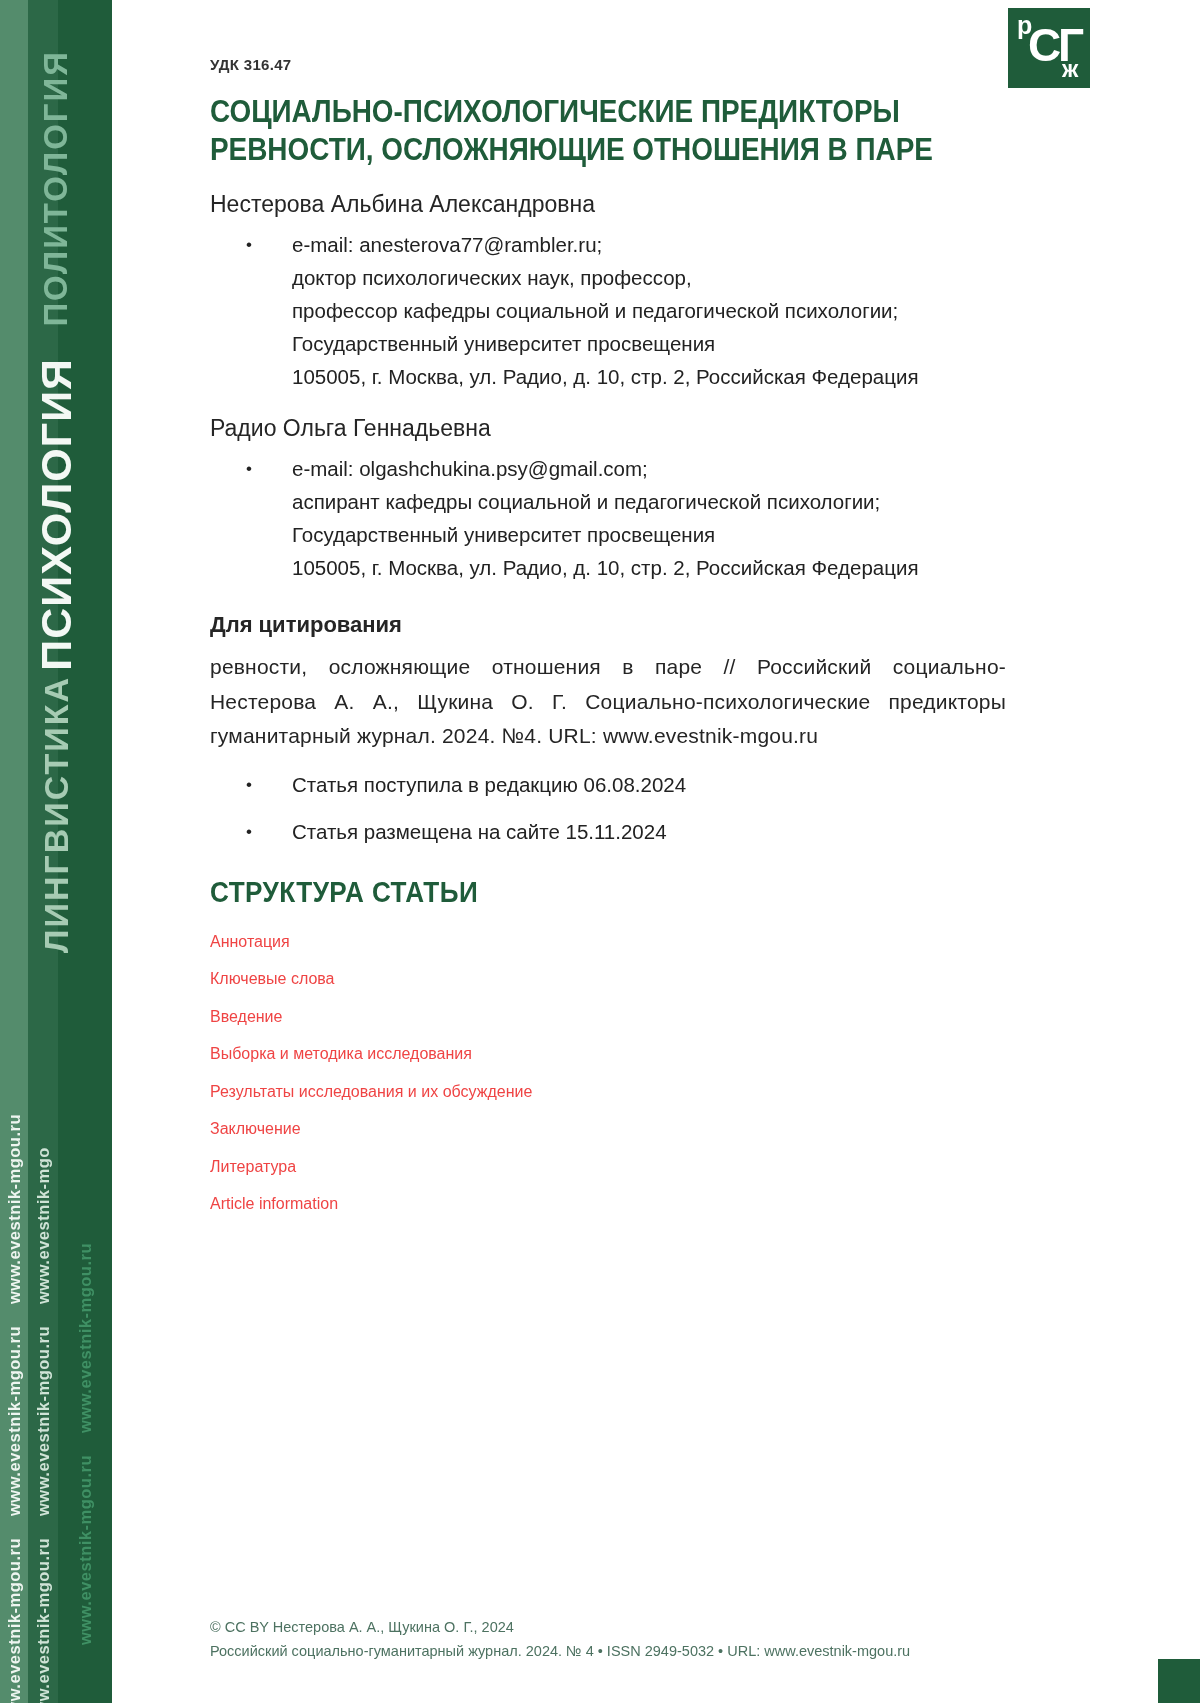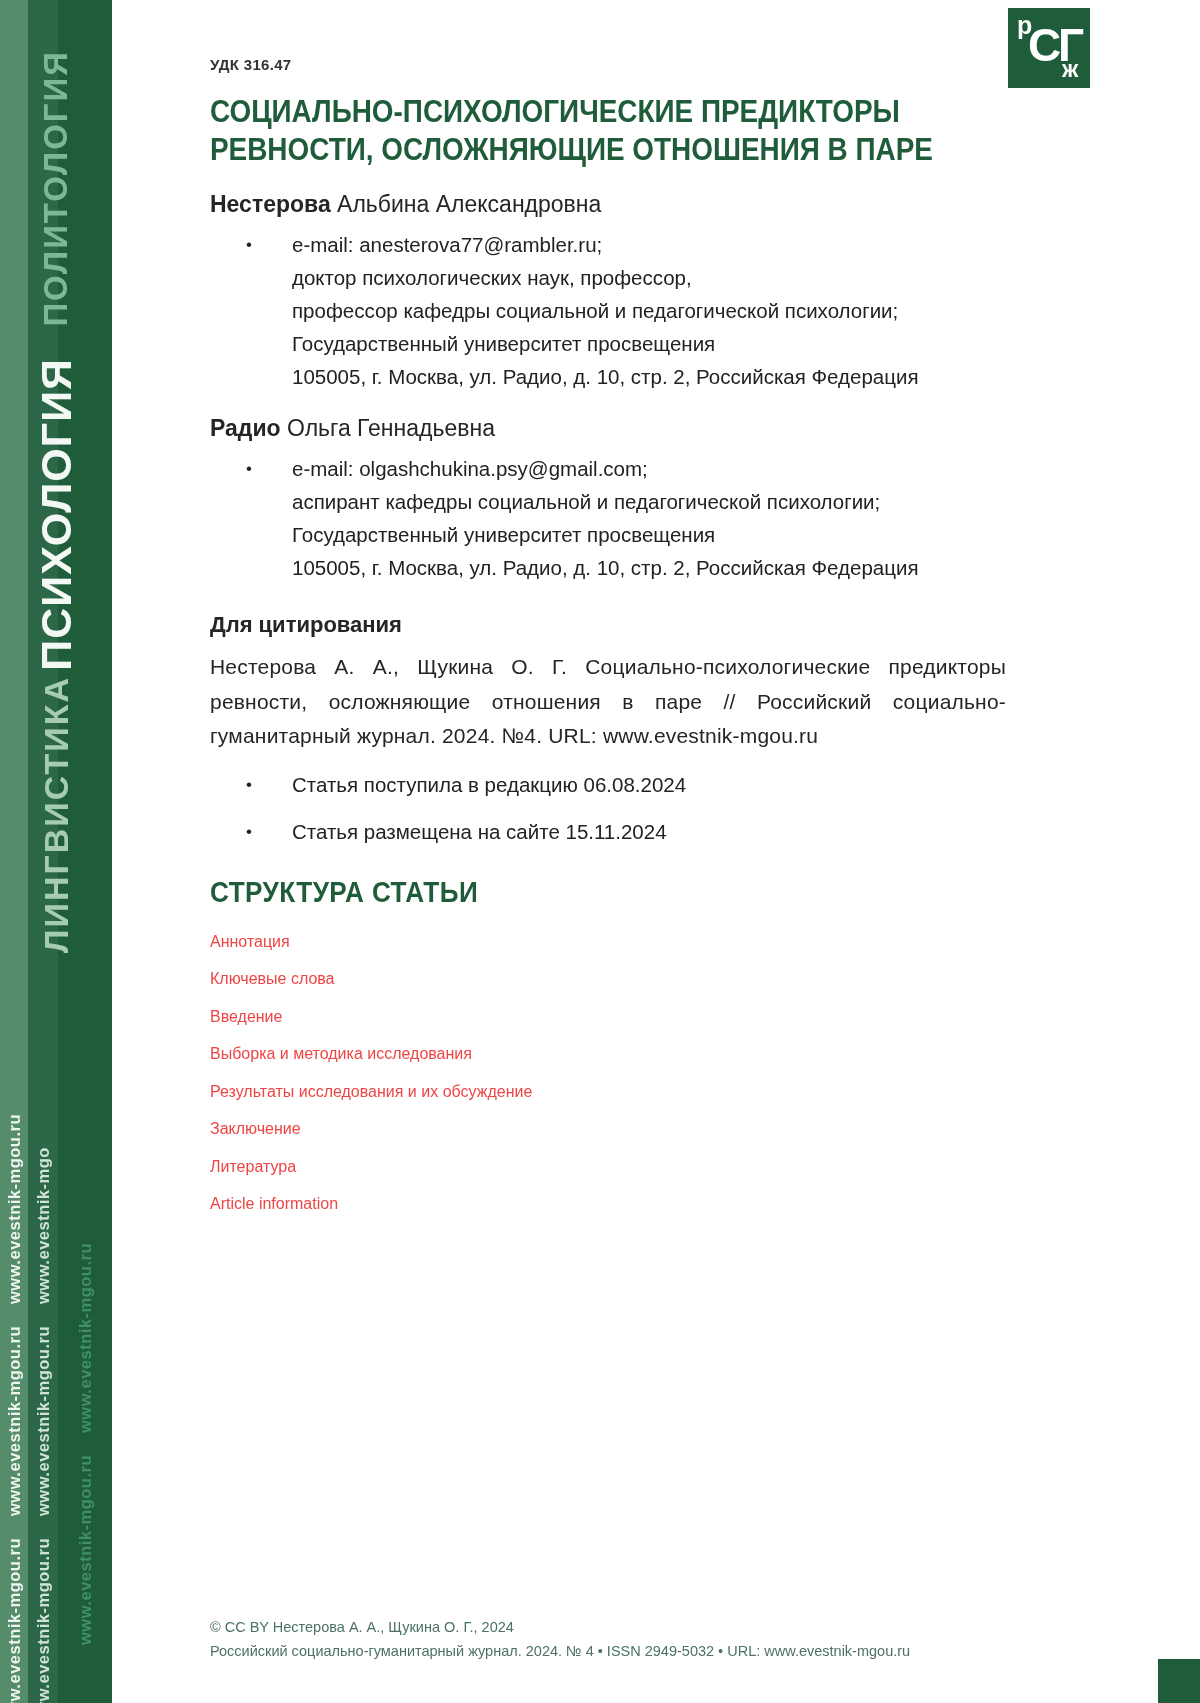--- a/index.html
+++ b/index.html
@@ -40,21 +40,21 @@
   .lg-zh{ left:54px; bottom:7px; font-size:23px; }
 
   .corner-square { position:absolute; right:0; bottom:0; width:42px; height:44px; background:#1f5c3a; }
 
   
   .content { position:absolute; left:210px; top:0; width:800px; }
   .udc { margin-top:56px; font-size:15px; letter-spacing:0.3px; color:#333333;font-weight:bold; }
   .title { margin-top:20px; color:#1f5c3a; font-weight:700; font-size:31px; line-height:38px;
            transform:scaleX(0.9); transform-origin:left top; width:111%; }
   .author-name { margin-top:22px; font-size:23px; }
-  .surname { font-weight:700; }
+  .surname { font-weight:400; }
   .entry-block { margin-top:10px; }
   .entry-line { position:relative; padding-left:82px; font-size:20.5px; line-height:33px; color:#222222; }
   .marker { position:absolute; left:36px; top:0; font-size:17px; }
   .cite-heading { margin-top:28px; font-size:22px; font-weight:700; }
   .cite { margin-top:12px; width:796px; font-size:21px; line-height:34.5px; letter-spacing:0.2px; }
   .cite-line.j { text-align:justify; text-align-last:justify; }
   .meta-line { margin-top:14px; }
   .structure-heading { margin-top:28px; font-size:29px; font-weight:700; color:#1f5c3a;
                        letter-spacing:0.5px; transform:scaleX(0.9); transform-origin:left top; }
   .links { margin-top:14px; }
@@ -141,22 +141,22 @@
         <span class="marker">•</span>
         <span>e-mail: olgashchukina.psy@gmail.com;</span>
       </div>
       <div class="entry-line">аспирант кафедры социальной и педагогической психологии;</div>
       <div class="entry-line">Государственный университет просвещения</div>
       <div class="entry-line">105005, г. Москва, ул. Радио, д. 10, стр. 2, Российская Федерация</div>
     </div>
 
     <div class="cite-heading">Для цитирования</div>
     <div class="cite">
+      <div class="cite-line j">ревности, осложняющие отношения в паре // Российский социально-</div>
       <div class="cite-line j">Нестерова А. А., Щукина О. Г. Социально-психологические предикторы</div>
-      <div class="cite-line j">ревности, осложняющие отношения в паре // Российский социально-</div>
       <div class="cite-line">гуманитарный журнал. 2024. №4. URL: www.evestnik-mgou.ru</div>
     </div>
 
     <div class="entry-line meta-line">
       <span class="marker">•</span>
       <span>Статья поступила в редакцию 06.08.2024</span>
     </div>
     <div class="entry-line meta-line">
       <span class="marker">•</span>
       <span>Статья размещена на сайте 15.11.2024</span>

